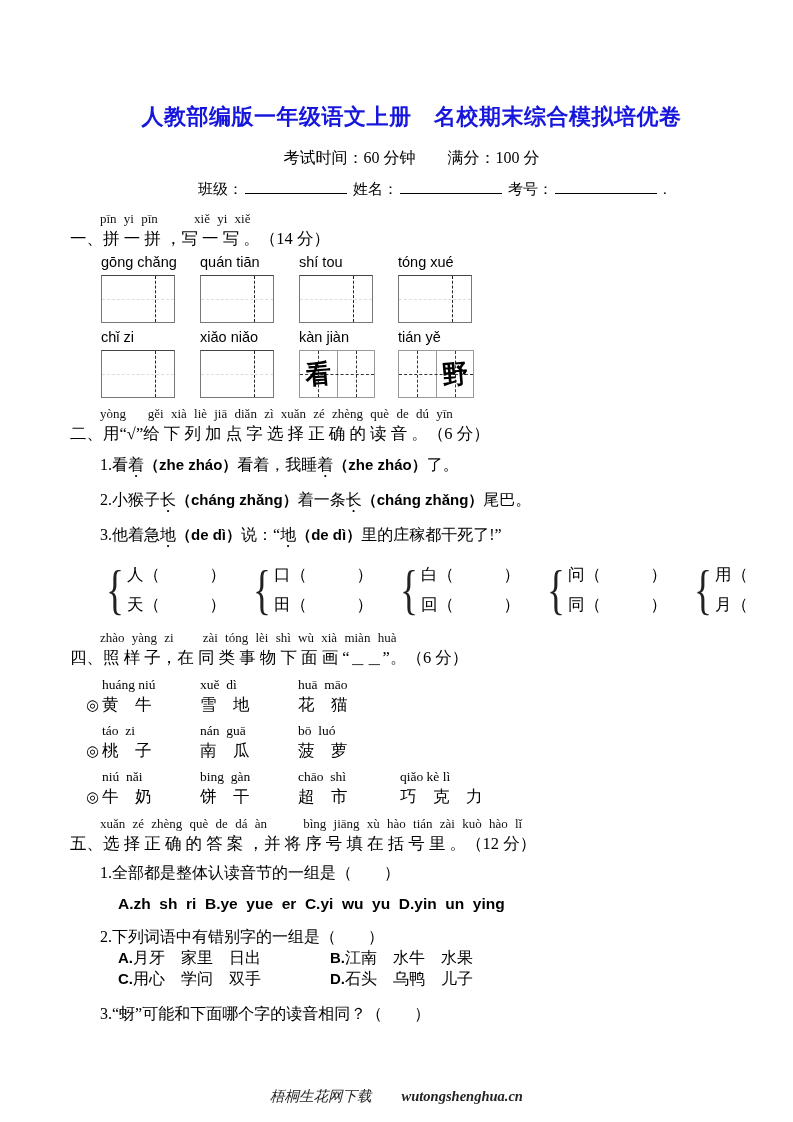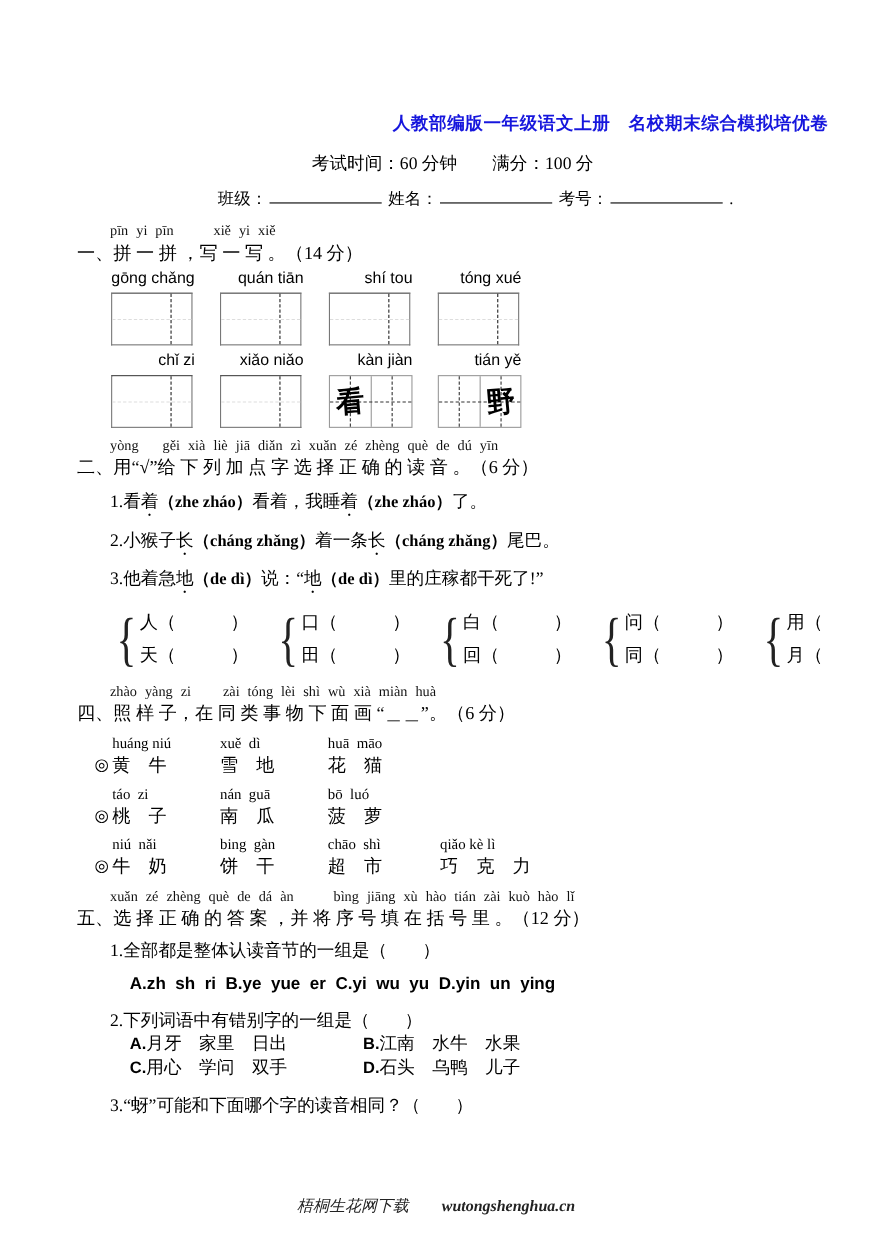--- a/index.html
+++ b/index.html
@@ -4,47 +4,47 @@
 <style>
   * { margin:0; padding:0; box-sizing:border-box; }
   html,body { background:#888; }
   .page {
     position:relative; width:793px; height:1122px; margin:0 auto;
     background:#ffffff; overflow:hidden; color:#000;
     font-family:"Liberation Serif", serif;
   }
   .content { padding:102px 40px 0 70px; }
 
-  .title { text-align:right; font-size:16px; font-weight:bold; color:#1616dd;
+  .title { text-align:center; font-size:22px; font-weight:bold; color:#1616dd;
            letter-spacing:.5px; font-family:"Liberation Sans", sans-serif; }
   .exam-info { margin-top:16px; text-align:center; font-size:16px; white-space:pre; }
   .student-row { margin-top:10px; margin-left:128px; font-size:15px; height:24px; }
   .blank { display:inline-block; width:102px; height:15px; border-bottom:1px solid #000; margin:0 6px 0 2px; }
 
   .pyline { margin-left:30px; font-size:13px; white-space:pre; word-spacing:4px; color:#111; }
   .qhead  { font-size:16.5px; white-space:pre; margin-top:1px; }
 
   
   .cellrow { display:flex; gap:23px; margin-left:31px; margin-top:4px; }
   .cell { width:76px; }
-  .pylabel { font-family:"Liberation Sans", sans-serif; font-size:14.5px; white-space:nowrap; height:21px;text-align:right; }
+  .pylabel { font-family:"Liberation Sans", sans-serif; font-size:14.5px; white-space:nowrap; height:21px; }
   .wbox { position:relative; width:74px; height:48px; border:1px solid #777; border-top-color:#444; background:#fff; }
   .wbox::before { content:""; position:absolute; left:73%; top:0; bottom:0; border-left:1px dashed #222; }
   .wbox::after  { content:""; position:absolute; top:50%; left:0; right:0; border-top:1px dashed #ddd; }
   .tbox { position:relative; width:76px; height:48px; border:1px solid #999; display:flex; background:#fff; }
   .tbox::after { content:""; position:absolute; top:50%; left:0; right:0; border-top:1px dashed #333; }
   .thalf { position:relative; flex:1; }
   .thalf.first { border-right:1px solid #999; }
   .thalf::before { content:""; position:absolute; left:50%; top:0; bottom:0; border-left:1px dashed #333; }
   .hand { position:absolute; inset:0; display:flex; align-items:center; justify-content:center;
           font-size:26px; font-weight:bold; transform:rotate(-5deg); z-index:2; }
 
   
   .q2item { margin-left:30px; font-size:16px; margin-bottom:14px; }
-  .pp { font-family:Liberation Serif, serif; font-weight:bold; font-size:15px; }
+  .pp { font-family:Liberation Sans, sans-serif; font-weight:bold; font-size:15px; }
   .dt { position:relative; }
   .dt::after { content:"•"; position:absolute; left:50%; transform:translateX(-50%);
                bottom:-8px; font-size:9px; color:#000; }
 
   
   .g3row { display:flex; margin-left:33px; margin-top:6px; gap:24px; }
   .group { display:flex; align-items:center; }
   .brace { font-size:50px; font-weight:400; line-height:58px; transform:scale(.75,1.08); color:#222; }
   .pair  { font-size:16.5px; line-height:30px; white-space:pre; }
 

